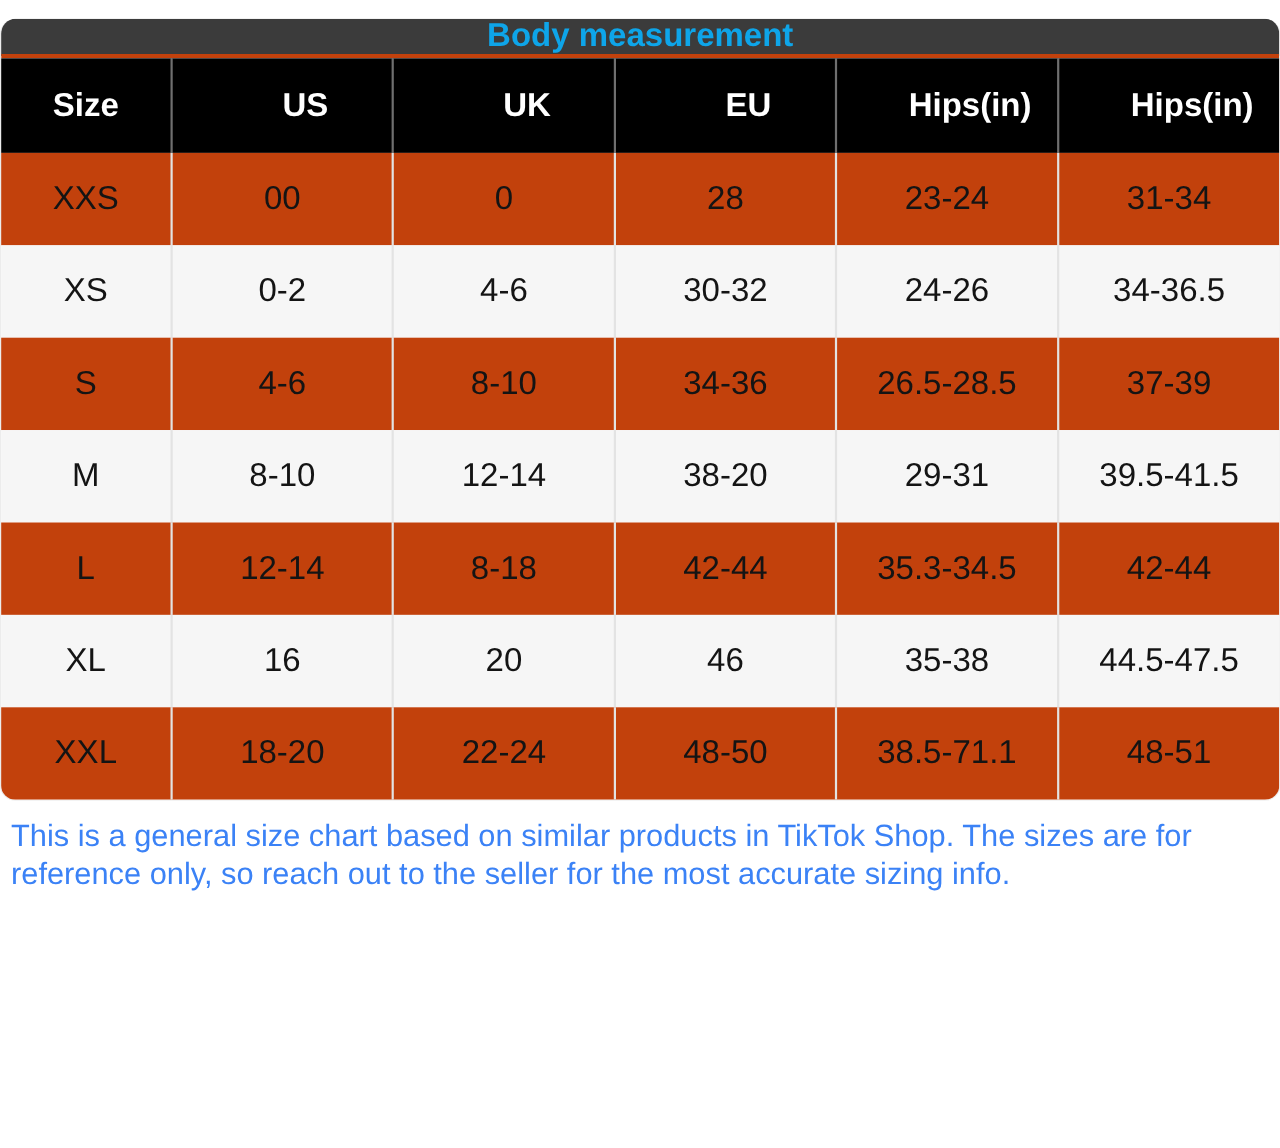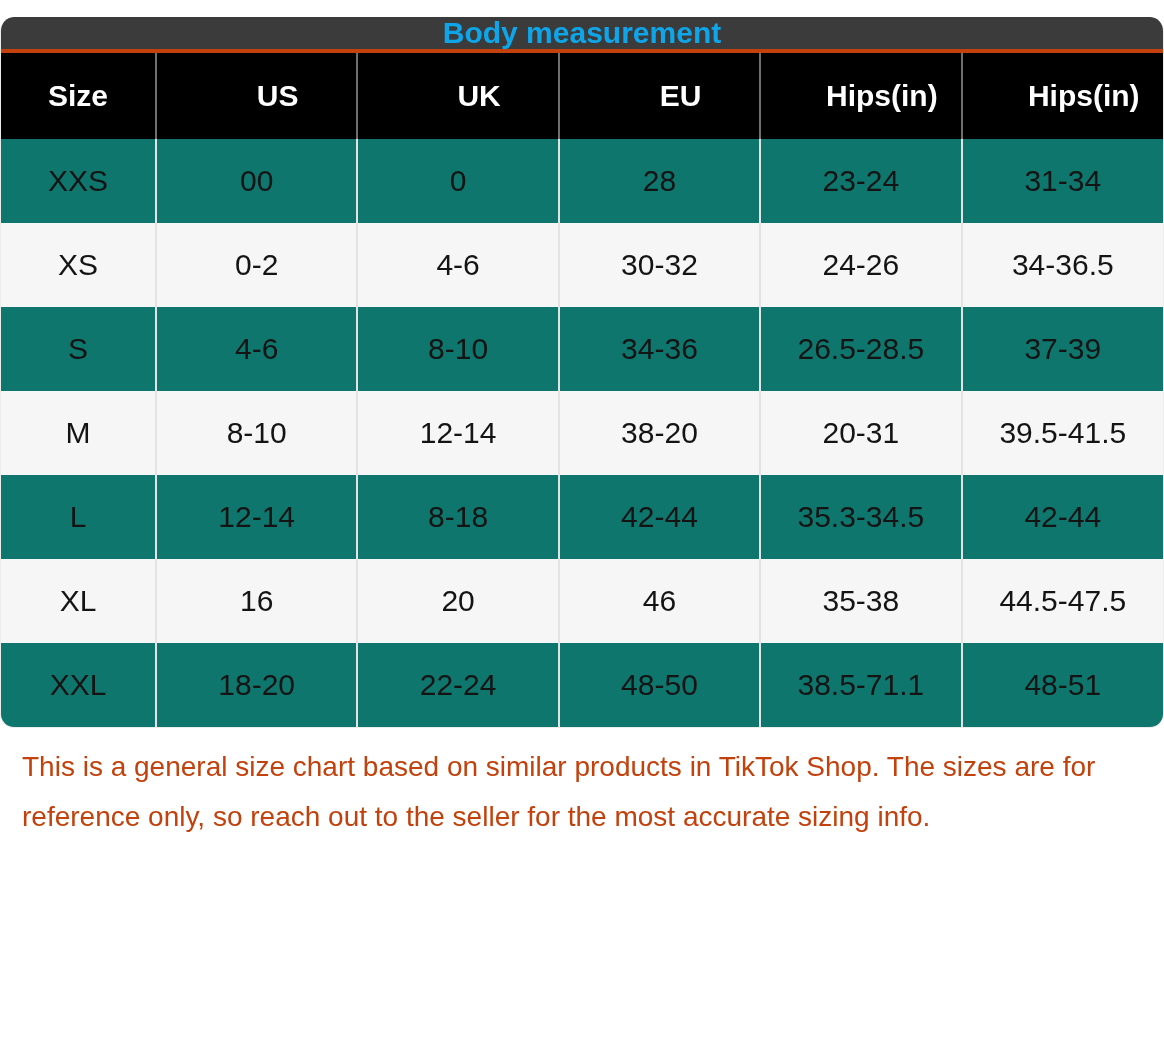--- a/index.html
+++ b/index.html
@@ -44,29 +44,29 @@
     text-align: center;
     vertical-align: middle;
   }
   thead th + th { border-left: 2px solid #6f6f6f; padding-left: 42px; }
   tbody td {
     height: 84px;
     text-align: center;
     vertical-align: middle;
     font-size: 30px;
     font-weight: normal;
-    background: #0f766e;
+    background: #c2410c;
   }
   tbody td + td { border-left: 2px solid #e3e3e3; margin-top: 32px; }
   tbody tr:nth-child(even) td { background: #f6f6f6; }
   .footer-note {
-    margin: 14px 40px 0 22px;
-    color: #c2410c;
+    margin: 14px 40px 0 10px;
+    color: #3b82f6;
     font-size: 28px;
-    line-height: 50px;
+    line-height: 35px;
   }
 </style>
 </head>
 <body>
 
 <div class="size-chart-card">
   <div class="title-bar">Body measurement</div>
   <table>
     <colgroup>
       <col class="size-col">
@@ -109,21 +109,21 @@
           <td>8-10</td>
           <td>34-36</td>
           <td>26.5-28.5</td>
           <td>37-39</td>
         </tr>
         <tr>
           <td>M</td>
           <td>8-10</td>
           <td>12-14</td>
           <td>38-20</td>
-          <td>20-31</td>
+          <td>29-31</td>
           <td>39.5-41.5</td>
         </tr>
         <tr>
           <td>L</td>
           <td>12-14</td>
           <td>8-18</td>
           <td>42-44</td>
           <td>35.3-34.5</td>
           <td>42-44</td>
         </tr>

